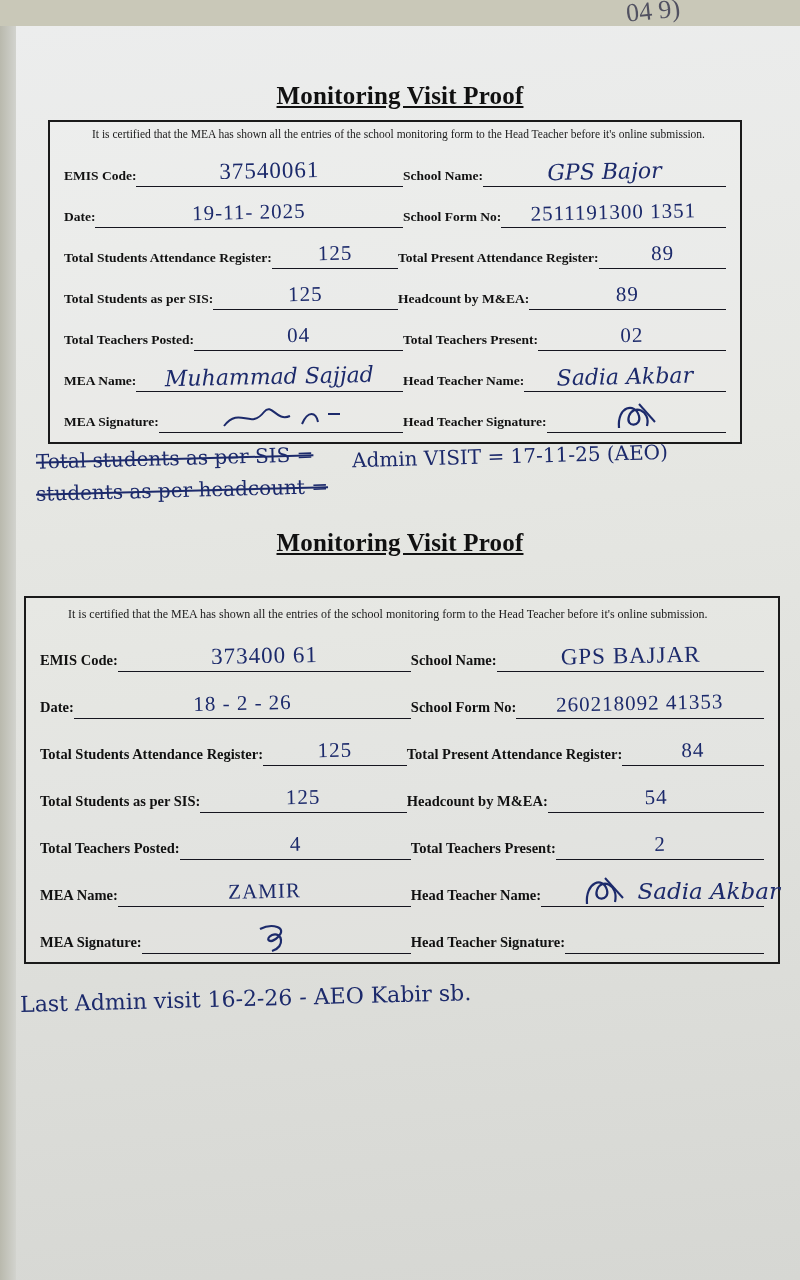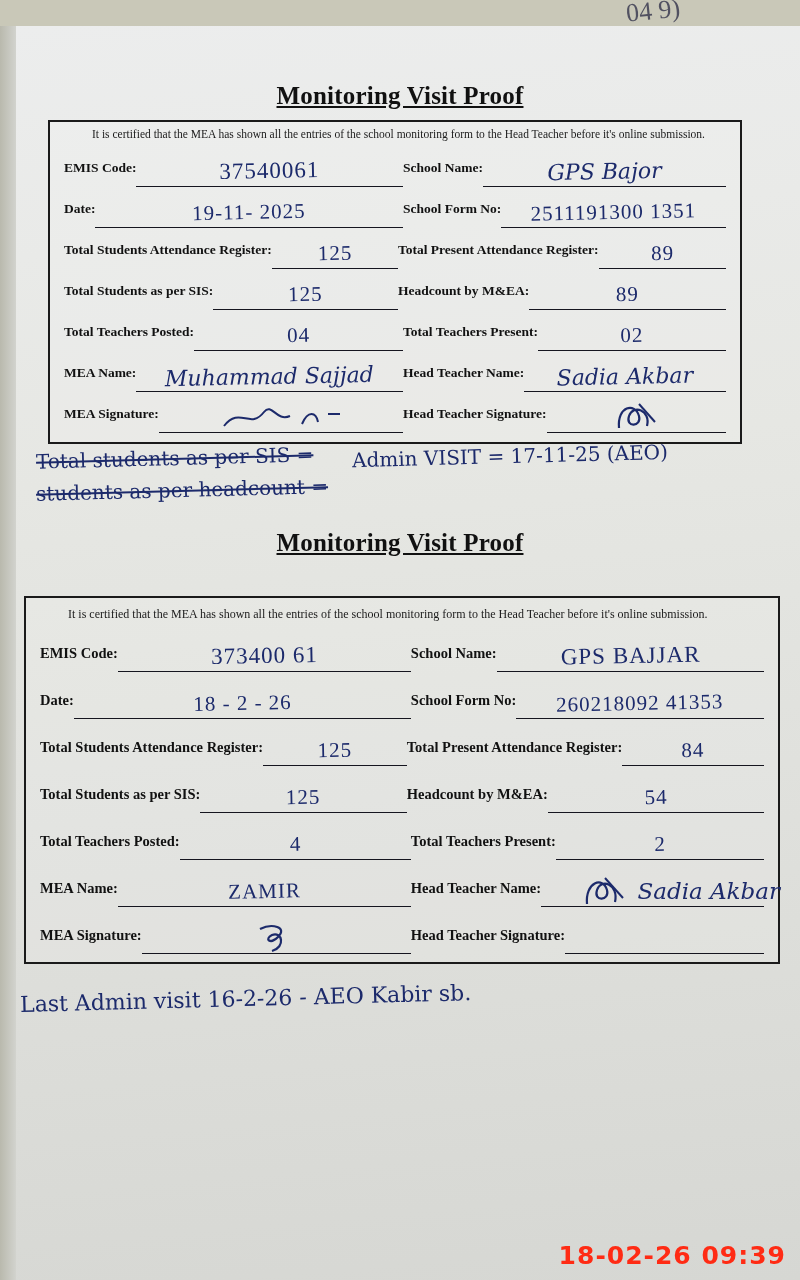--- a/index.html
+++ b/index.html
@@ -81,21 +81,21 @@
   .rows { padding: 4px 14px 0 14px; }
   .row {
     display: flex;
     align-items: flex-end;
   }
   #form1 .row { height: 41px; }
   #form2 .row { height: 47px; }
 
   .cell {
     display: flex;
-    align-items: flex-start;
+    align-items: flex-end;
     flex: 1 1 0;
     min-width: 0;
   }
   .lbl {
     font-family: "Liberation Serif", serif;
     font-weight: bold;
     color: #111;
     white-space: nowrap;
     padding-bottom: 3px;
   }
@@ -433,15 +433,14 @@
             <span class="hand"></span>
           </span>
         </div>
       </div>
 
     </div>
   </div>
 
   <div class="note" id="note2">Last Admin visit    16-2-26 - AEO Kabir sb.</div>
 
-  <div class="timestamp">18-02-26  09:39</div>
 
 </div>
 
 </body></html>

